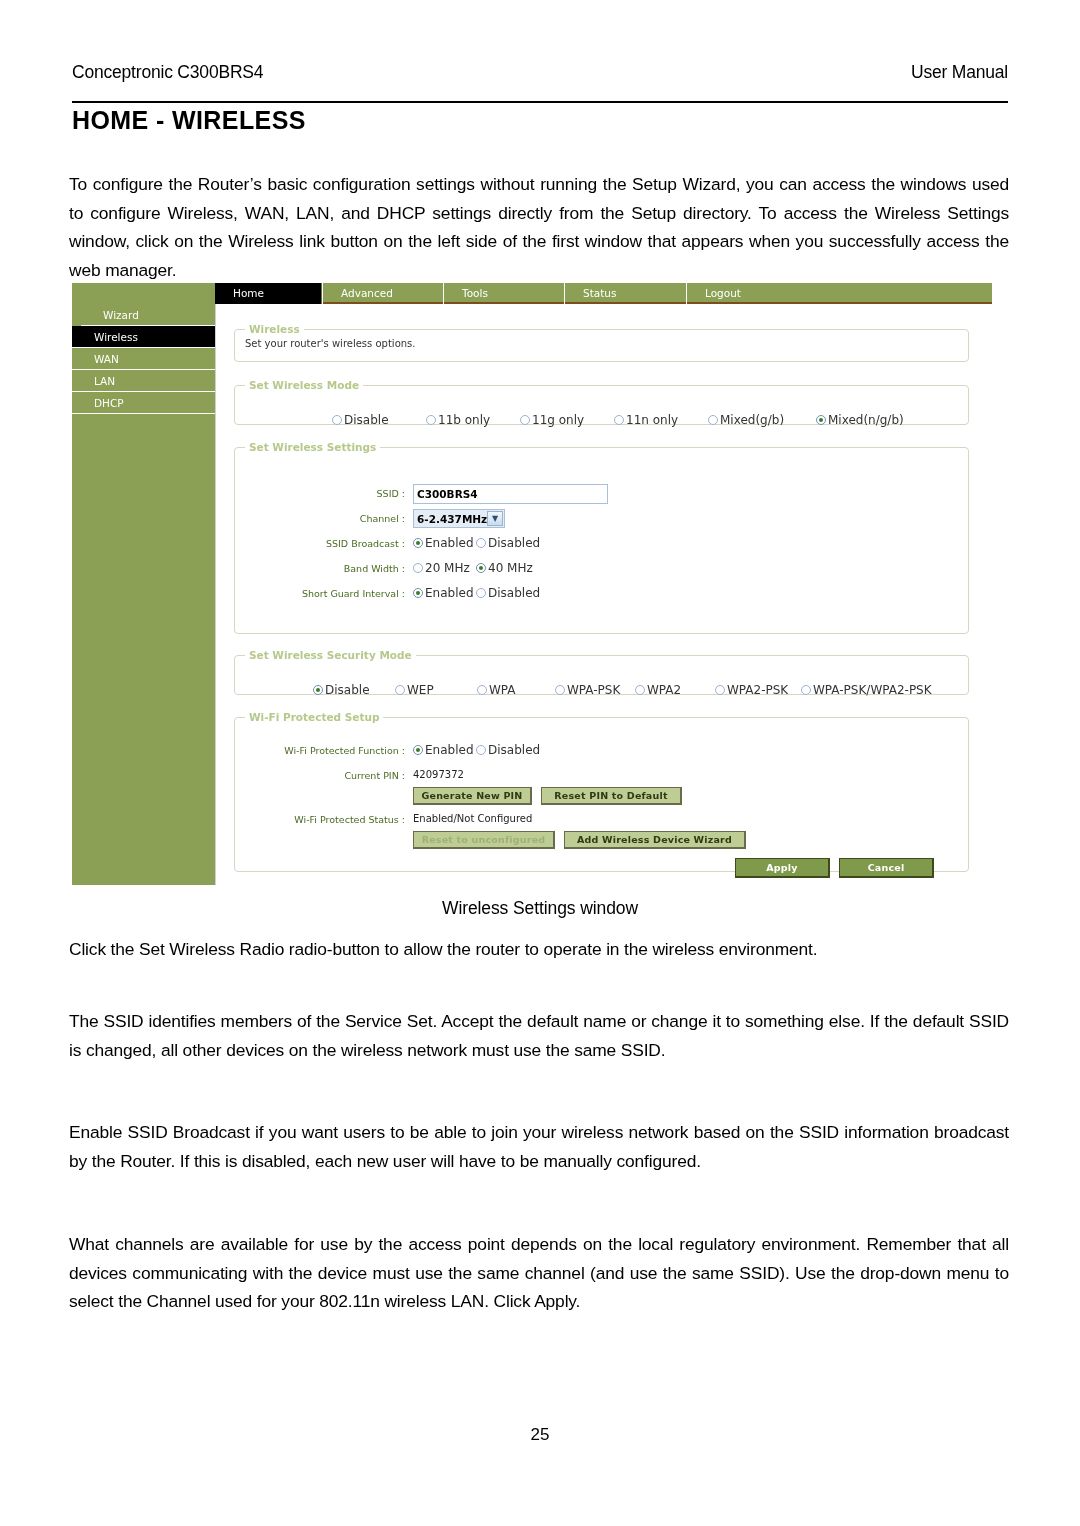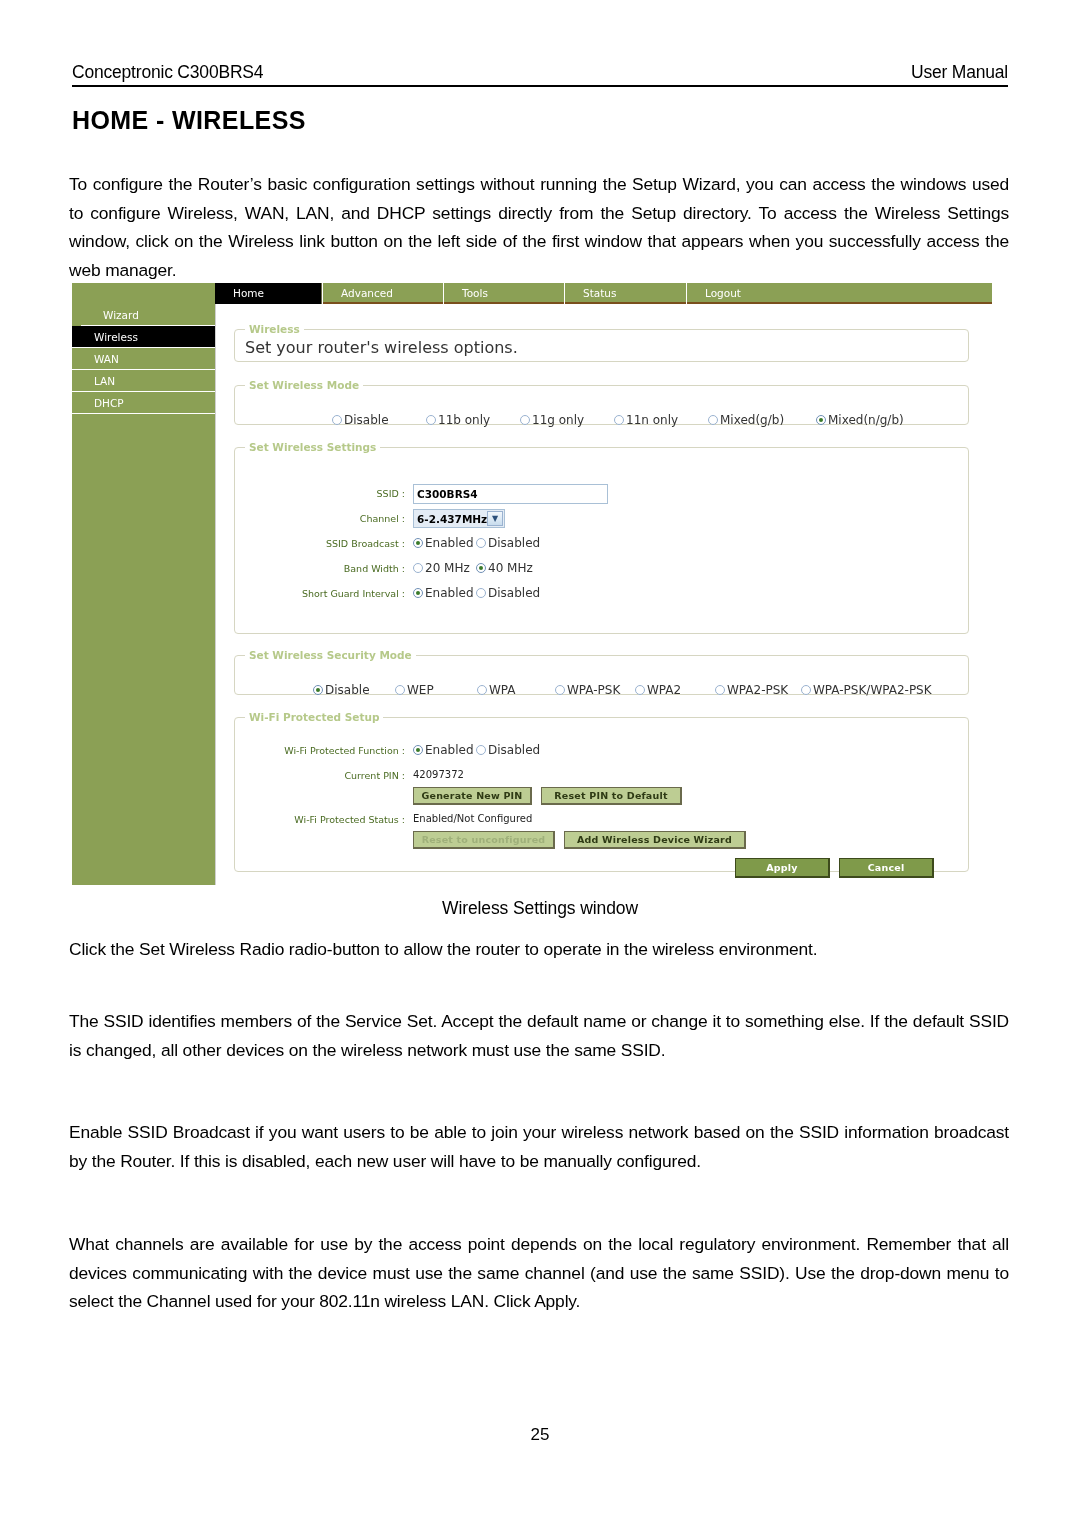--- a/index.html
+++ b/index.html
@@ -19,21 +19,21 @@
   
   .page-head {
     position: absolute;
     left: 72px;
     top: 62px;
     width: 936px;
     display: flex;
     justify-content: space-between;
     align-items: flex-start;
     border-bottom: 2px solid #000;
-    padding-bottom: 2px;
+    padding-bottom: 18px;
     font-size: 17.5px;
     letter-spacing: -0.2px;
   }
   .page-head .left { font-weight: 400; }
   .page-head .right { font-weight: 400; }
 
   h1.doc-title {
     position: absolute;
     left: 72px;
     top: 106px;
@@ -151,21 +151,21 @@
   }
   fieldset.box > legend {
     font-size: 10.5px;
     color: #b6c98a;
     font-weight: bold;
     padding: 0 4px;
     margin-left: 10px;
   }
 
   .box-text {
-    font-size: 16px;
+    font-size: 10px;
     color: #333;
     padding: 3px 0 0 10px;
   }
 
   
   .radio-row {
     position: absolute;
     display: flex;
     align-items: center;
     font-size: 12px;

